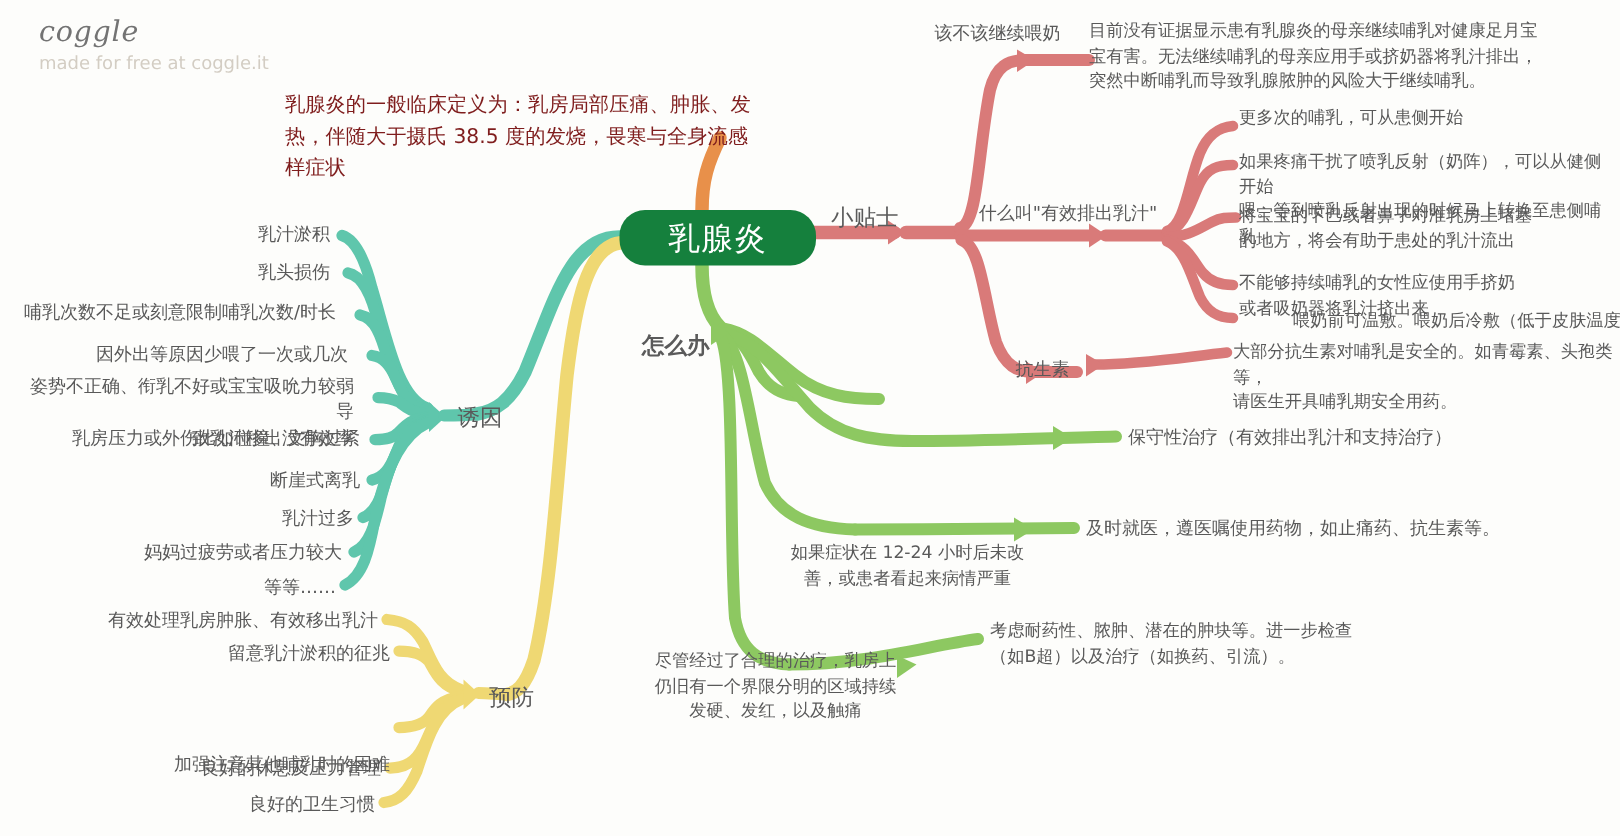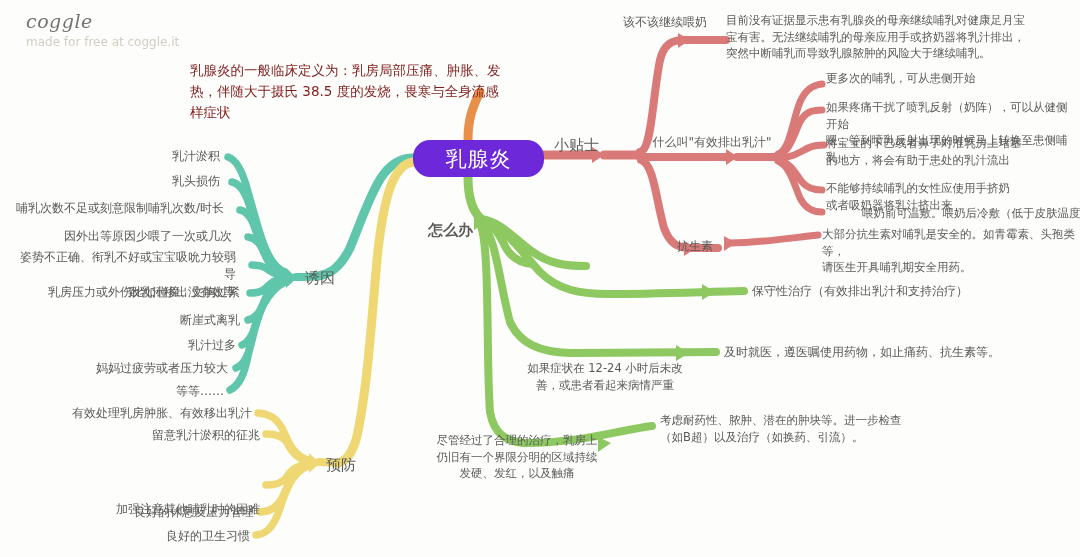--- a/index.html
+++ b/index.html
@@ -47,21 +47,21 @@
     left: 26px; top: 35px;
     font-size: 12px;
     color: #d3cdc3;
   }
 
   
   #central {
     position: absolute;
     left: 413px; top: 140px;
     width: 131px; height: 37px;
-    background: #6d28d9;
+    background: #15803d;
     border-radius: 17px;
     display: flex;
     align-items: center;
     justify-content: center;
     color: #ffffff;
     font-size: 21px;
     letter-spacing: 1px;
   }
 
   

